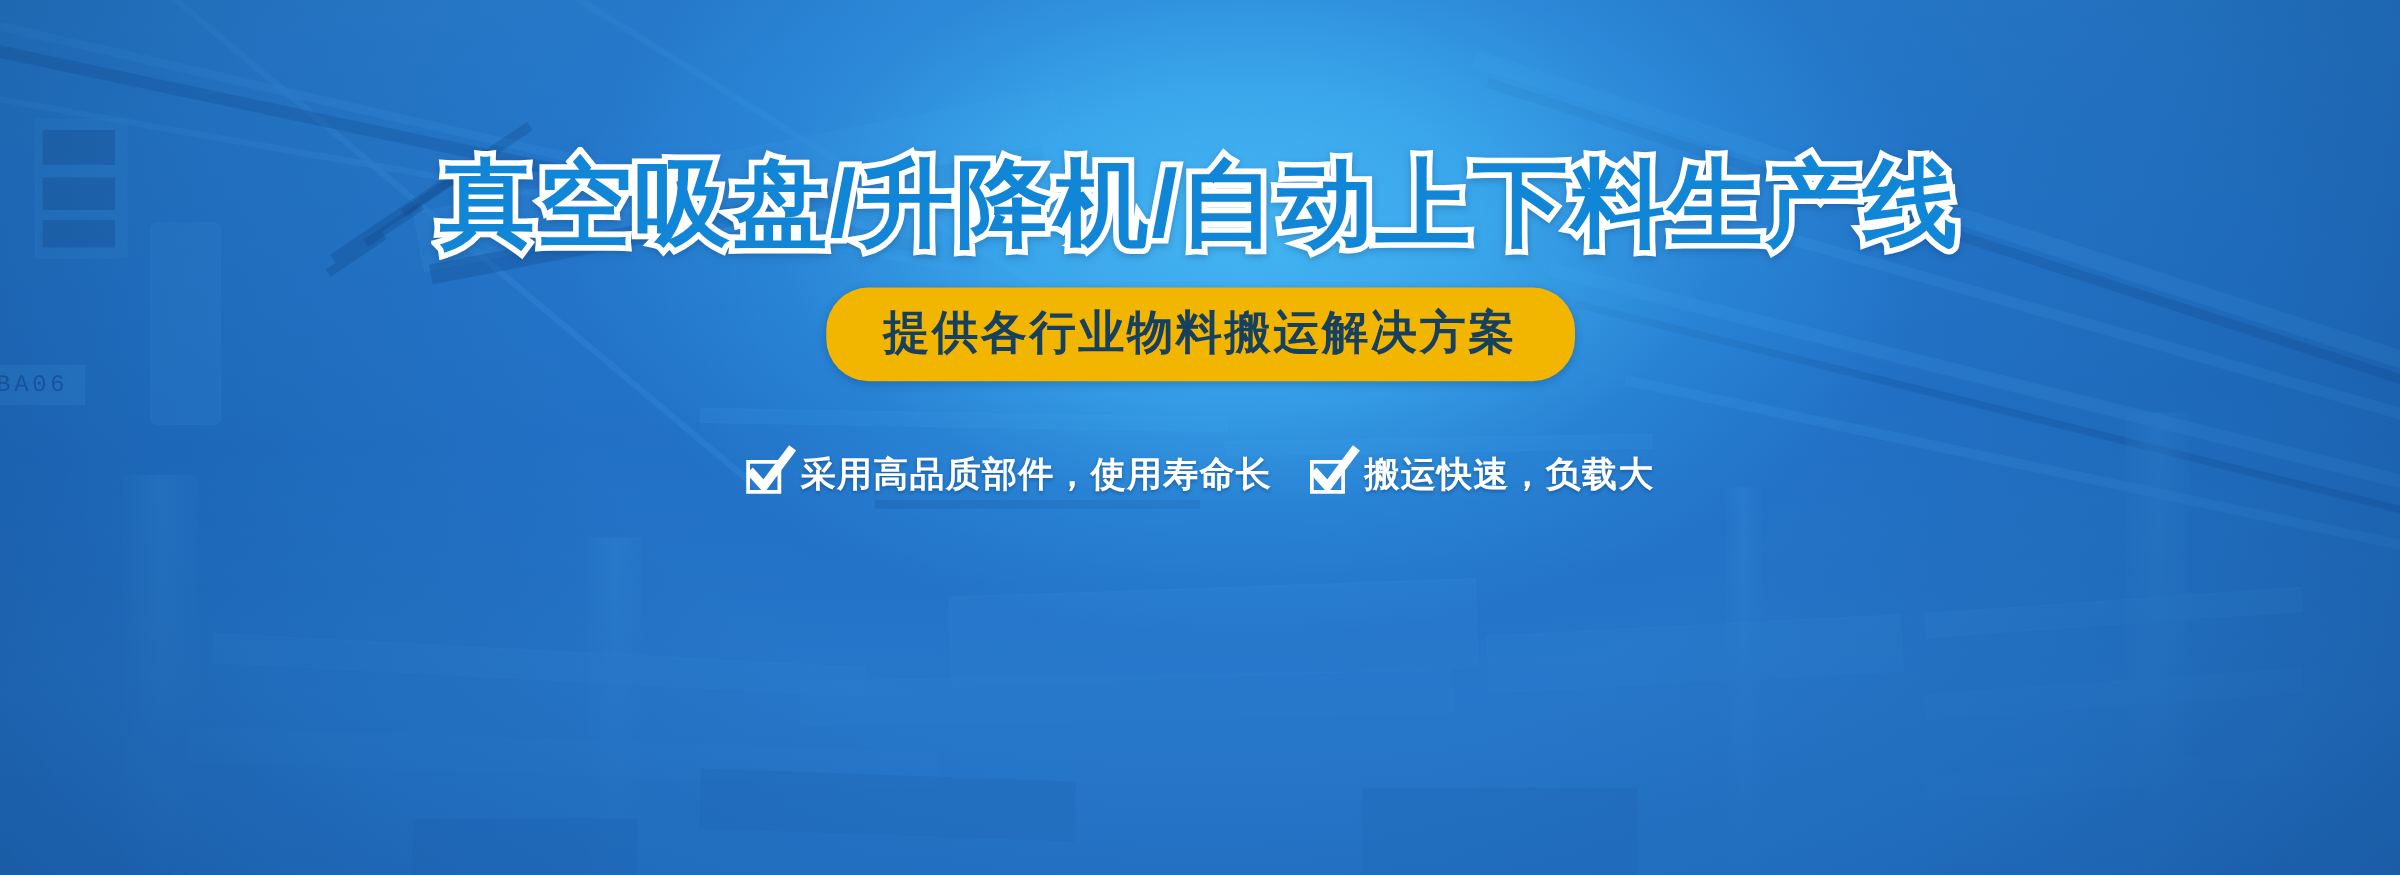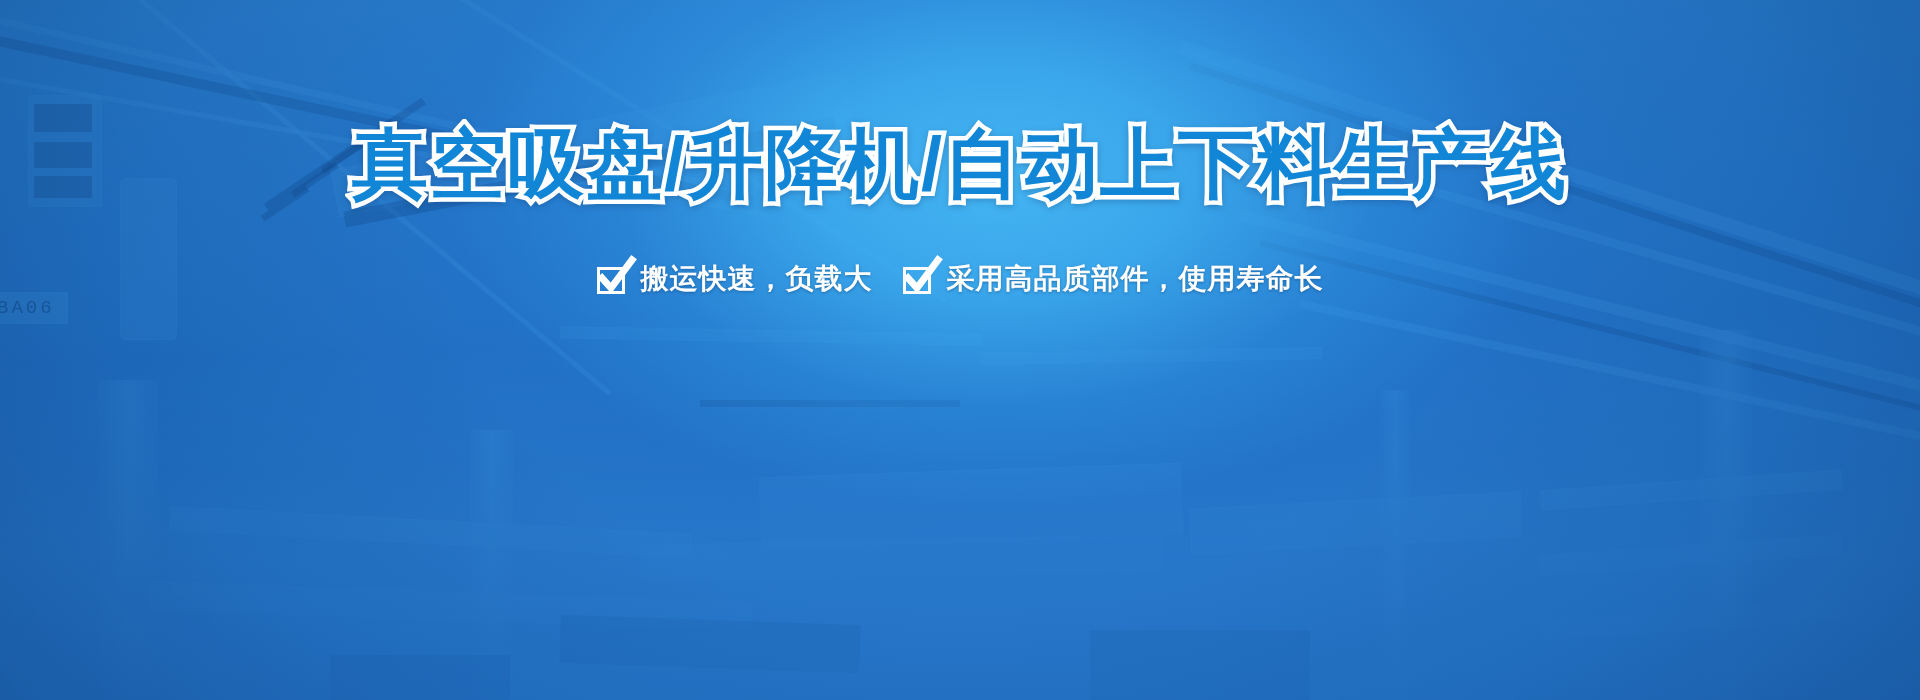--- a/index.html
+++ b/index.html
@@ -242,39 +242,40 @@
 
   <div class="tint"></div>
   <div class="tint2"></div>
   <div class="glow"></div>
   <div class="vignette"></div>
 
   <div class="content">
 
     <div class="headline">真空吸盘/升降机/自动上下料生产线</div>
 
+    <div class="pill">提供各行业物料搬运解决方案</div>
 
     <div class="features">
+
+      <div class="feature">
+        <span class="check-icon">
+          <span class="box"></span>
+          <svg viewBox="0 0 36 36" aria-hidden="true">
+            <path d="M4 17 L13 27 L34 -1" fill="none" stroke="#FFFFFF" stroke-width="7" stroke-linecap="square" stroke-linejoin="miter"></path>
+          </svg>
+        </span>
+        <span class="feature-label">采用高品质部件，使用寿命长</span>
+      </div>
 
       <div class="feature">
         <span class="check-icon">
           <span class="box"></span>
           <svg viewBox="0 0 36 36" aria-hidden="true">
             <path d="M4 17 L13 27 L34 -1" fill="none" stroke="#FFFFFF" stroke-width="7" stroke-linecap="square" stroke-linejoin="miter"></path>
           </svg>
         </span>
         <span class="feature-label">搬运快速，负载大</span>
       </div>
 
-      <div class="feature">
-        <span class="check-icon">
-          <span class="box"></span>
-          <svg viewBox="0 0 36 36" aria-hidden="true">
-            <path d="M4 17 L13 27 L34 -1" fill="none" stroke="#FFFFFF" stroke-width="7" stroke-linecap="square" stroke-linejoin="miter"></path>
-          </svg>
-        </span>
-        <span class="feature-label">采用高品质部件，使用寿命长</span>
-      </div>
-
 
     </div>
   </div>
 </div>
 
 </body></html>

